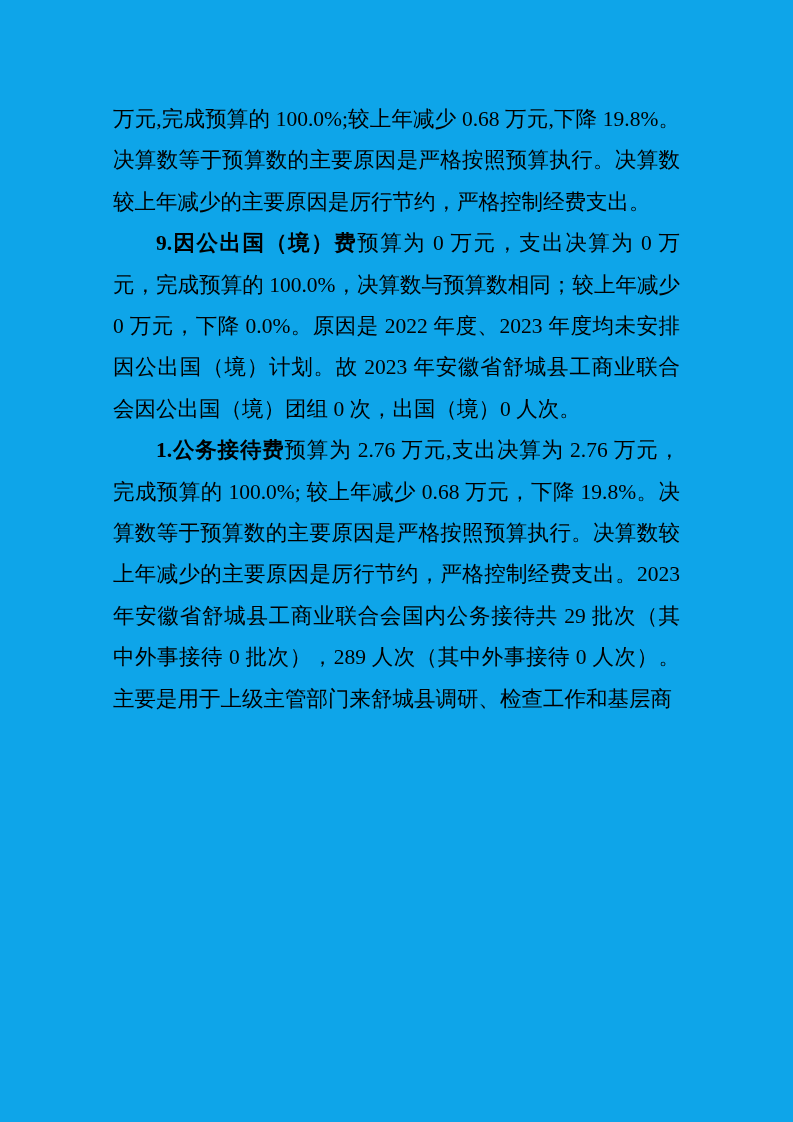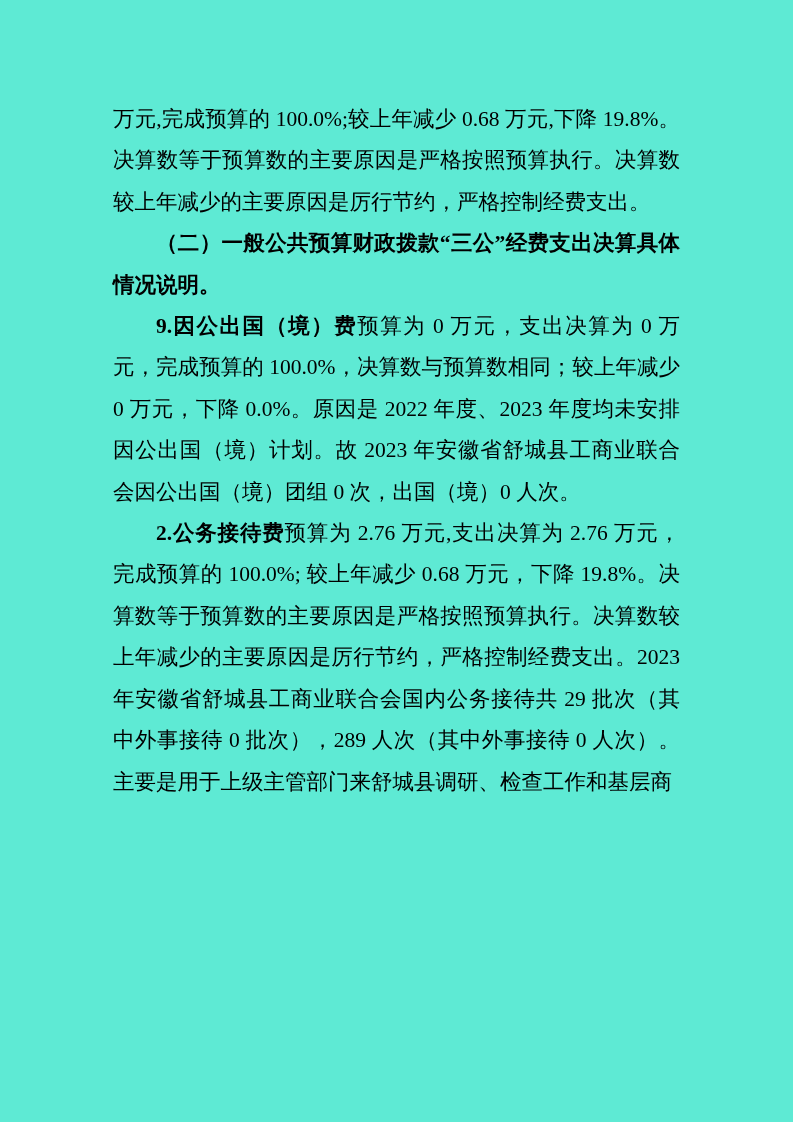--- a/index.html
+++ b/index.html
@@ -4,21 +4,21 @@
 <style>
   html, body {
     margin: 0;
     padding: 0;
     background: #ffffff;
   }
   .page {
     position: relative;
     width: 793px;
     height: 1122px;
-    background: #5eead4;
+    background: #0ea5e9;
     overflow: hidden;
     text-decoration: underline;
   }
   .doc-content {
     position: absolute;
     left: 113px;
     top: 99px;
     width: 567px;
     color: #000000;
     font-family: "Liberation Serif", "DejaVu Serif", serif;
@@ -41,21 +41,20 @@
   }
 </style>
 </head>
 <body>
 
 <div class="page">
   <div class="doc-content">
 
     <p class="para no-indent"><span>万元,完成预算的 100.0%;较上年减少 0.68 万元,下降 19.8%。决算数等于预算数的主要原因是严格按照预算执行。决算数较上年减少的主要原因是厉行节约，严格控制经费支出。</span></p>
 
-    <p class="para bold"><span>（二）一般公共预算财政拨款“三公”经费支出决算具体情况说明。</span></p>
 
 
     <p class="para"><span class="bold">9.因公出国（境）费</span><span>预算为 0 万元，支出决算为 0 万元，完成预算的 100.0%，决算数与预算数相同；较上年减少 0 万元，下降 0.0%。原因是 2022 年度、2023 年度均未安排因公出国（境）计划。故 2023 年安徽省舒城县工商业联合会因公出国（境）团组 0 次，出国（境）0 人次。</span></p>
 
-    <p class="para"><span class="bold">2.公务接待费</span><span>预算为 2.76 万元,支出决算为 2.76 万元，完成预算的 100.0%; 较上年减少 0.68 万元，下降 19.8%。决算数等于预算数的主要原因是严格按照预算执行。决算数较上年减少的主要原因是厉行节约，严格控制经费支出。2023 年安徽省舒城县工商业联合会国内公务接待共 29 批次（其中外事接待 0 批次），289 人次（其中外事接待 0 人次）。主要是用于上级主管部门来舒城县调研、检查工作和基层商</span></p>
+    <p class="para"><span class="bold">1.公务接待费</span><span>预算为 2.76 万元,支出决算为 2.76 万元，完成预算的 100.0%; 较上年减少 0.68 万元，下降 19.8%。决算数等于预算数的主要原因是严格按照预算执行。决算数较上年减少的主要原因是厉行节约，严格控制经费支出。2023 年安徽省舒城县工商业联合会国内公务接待共 29 批次（其中外事接待 0 批次），289 人次（其中外事接待 0 人次）。主要是用于上级主管部门来舒城县调研、检查工作和基层商</span></p>
 
   </div>
 </div>
 
 </body></html>

